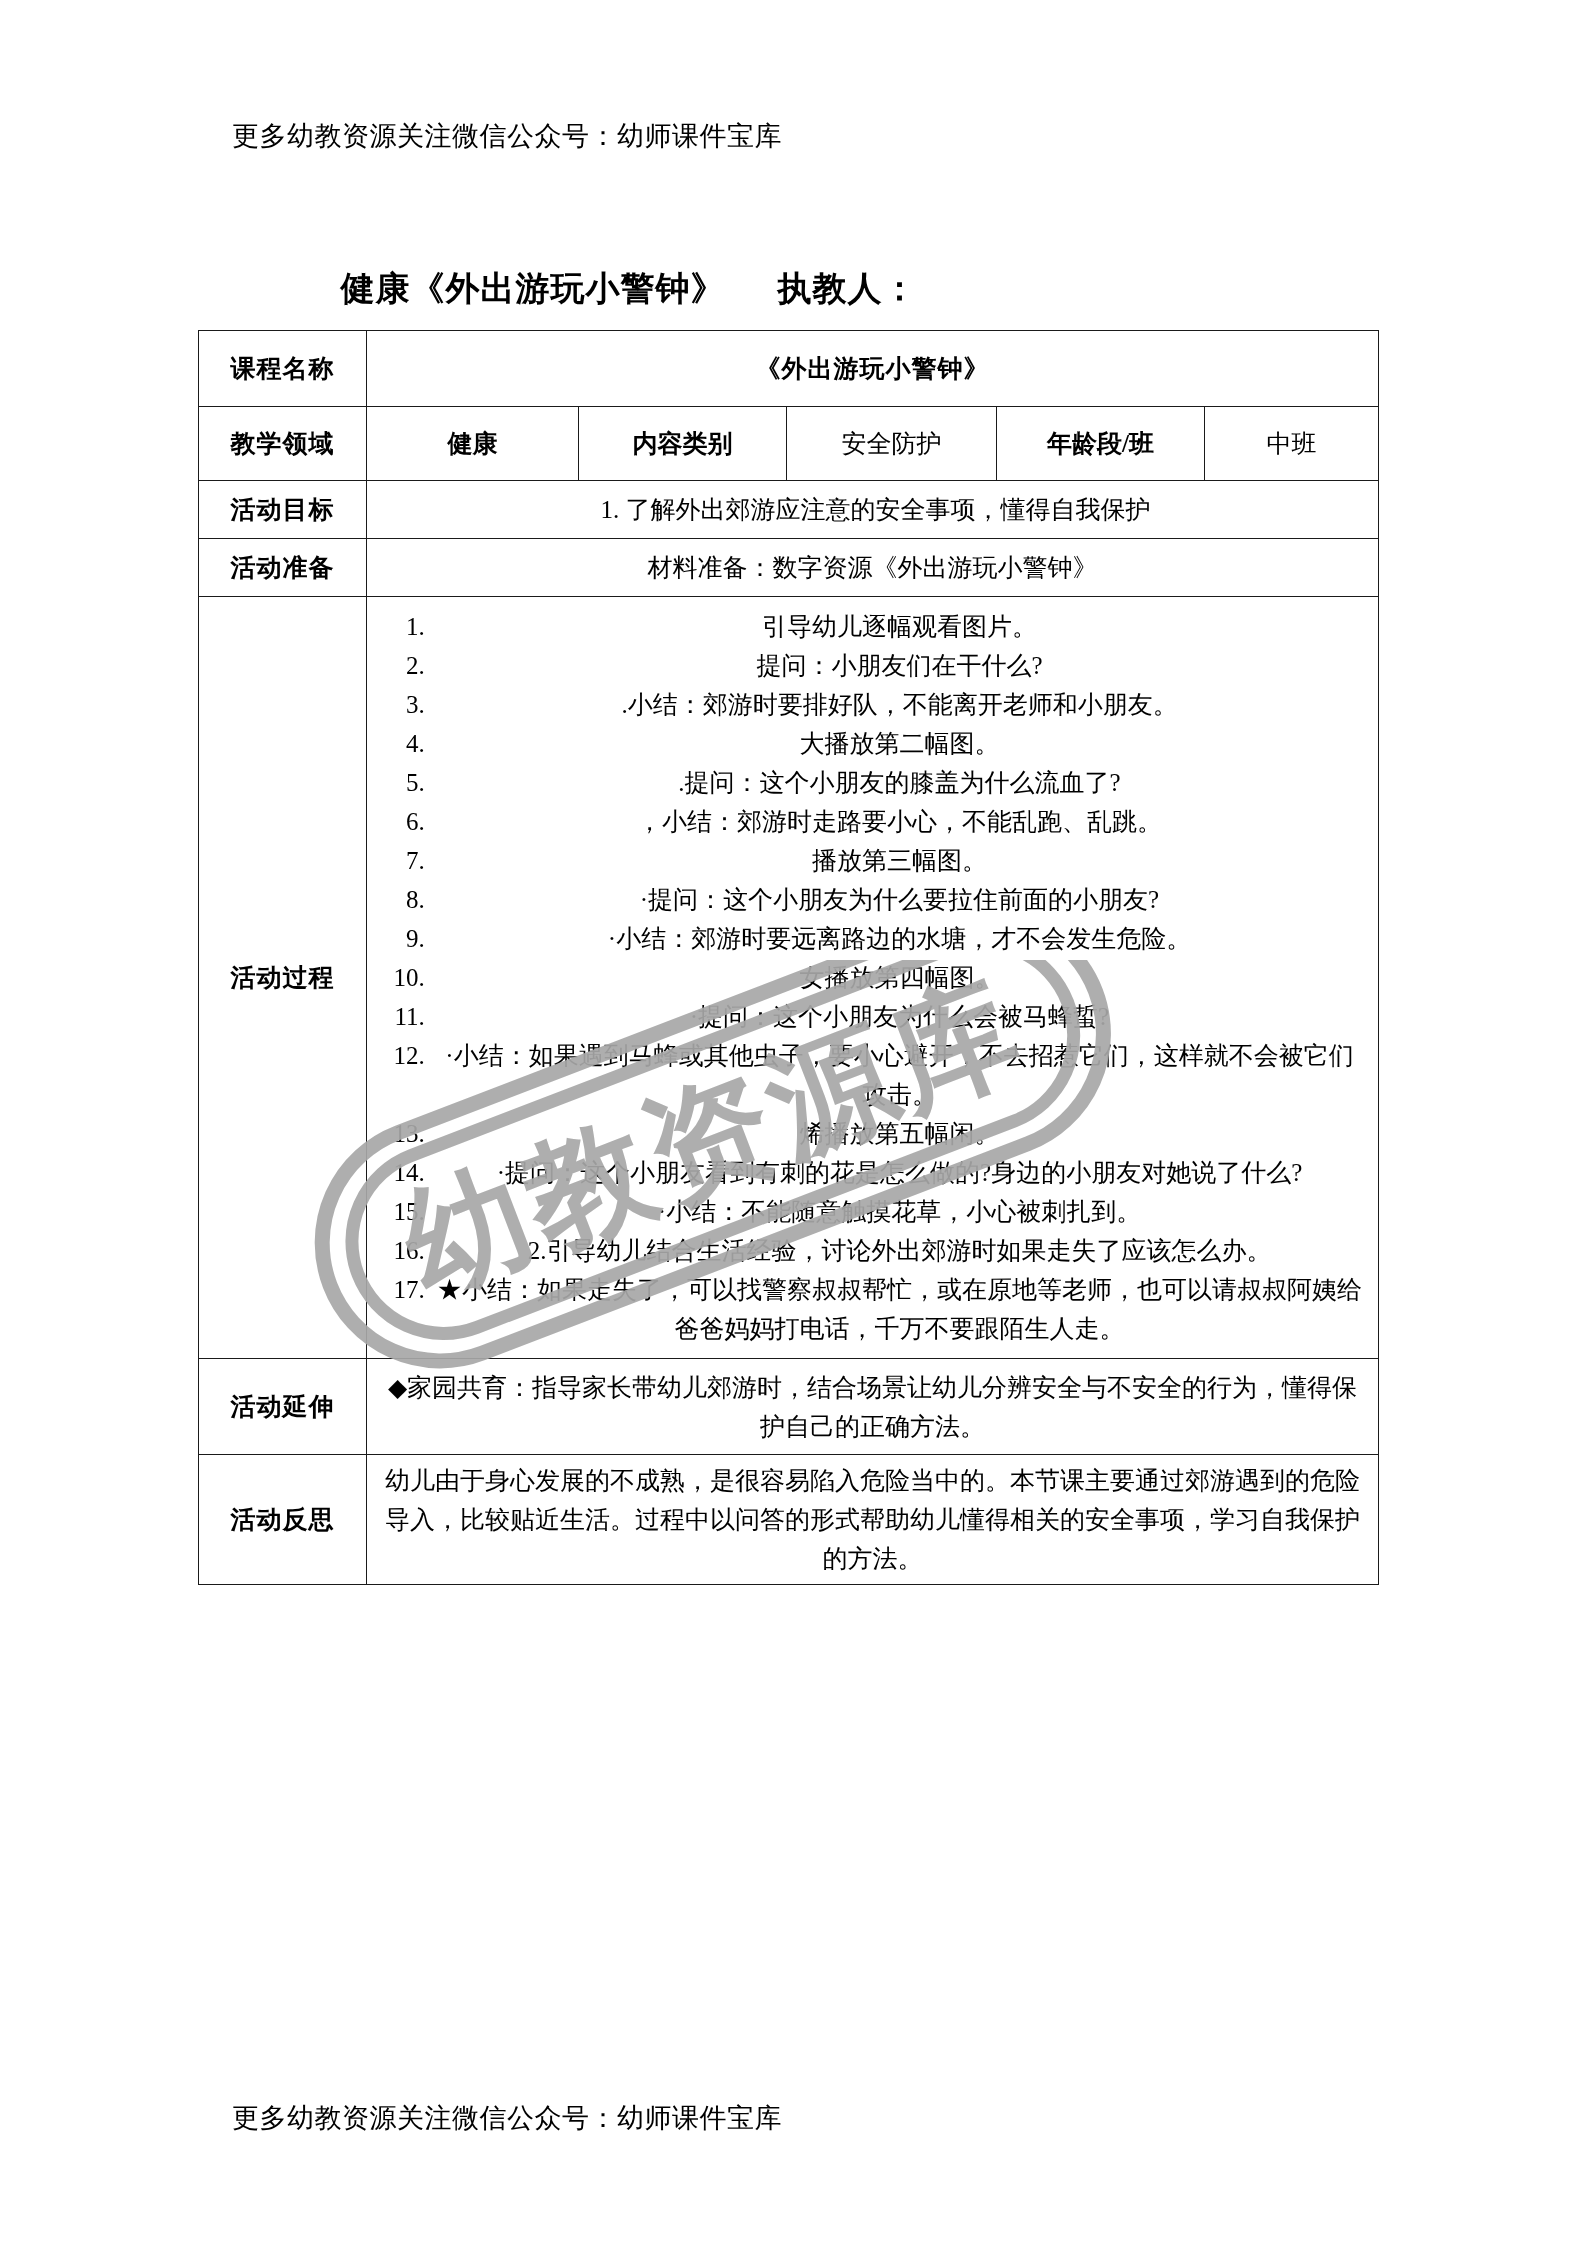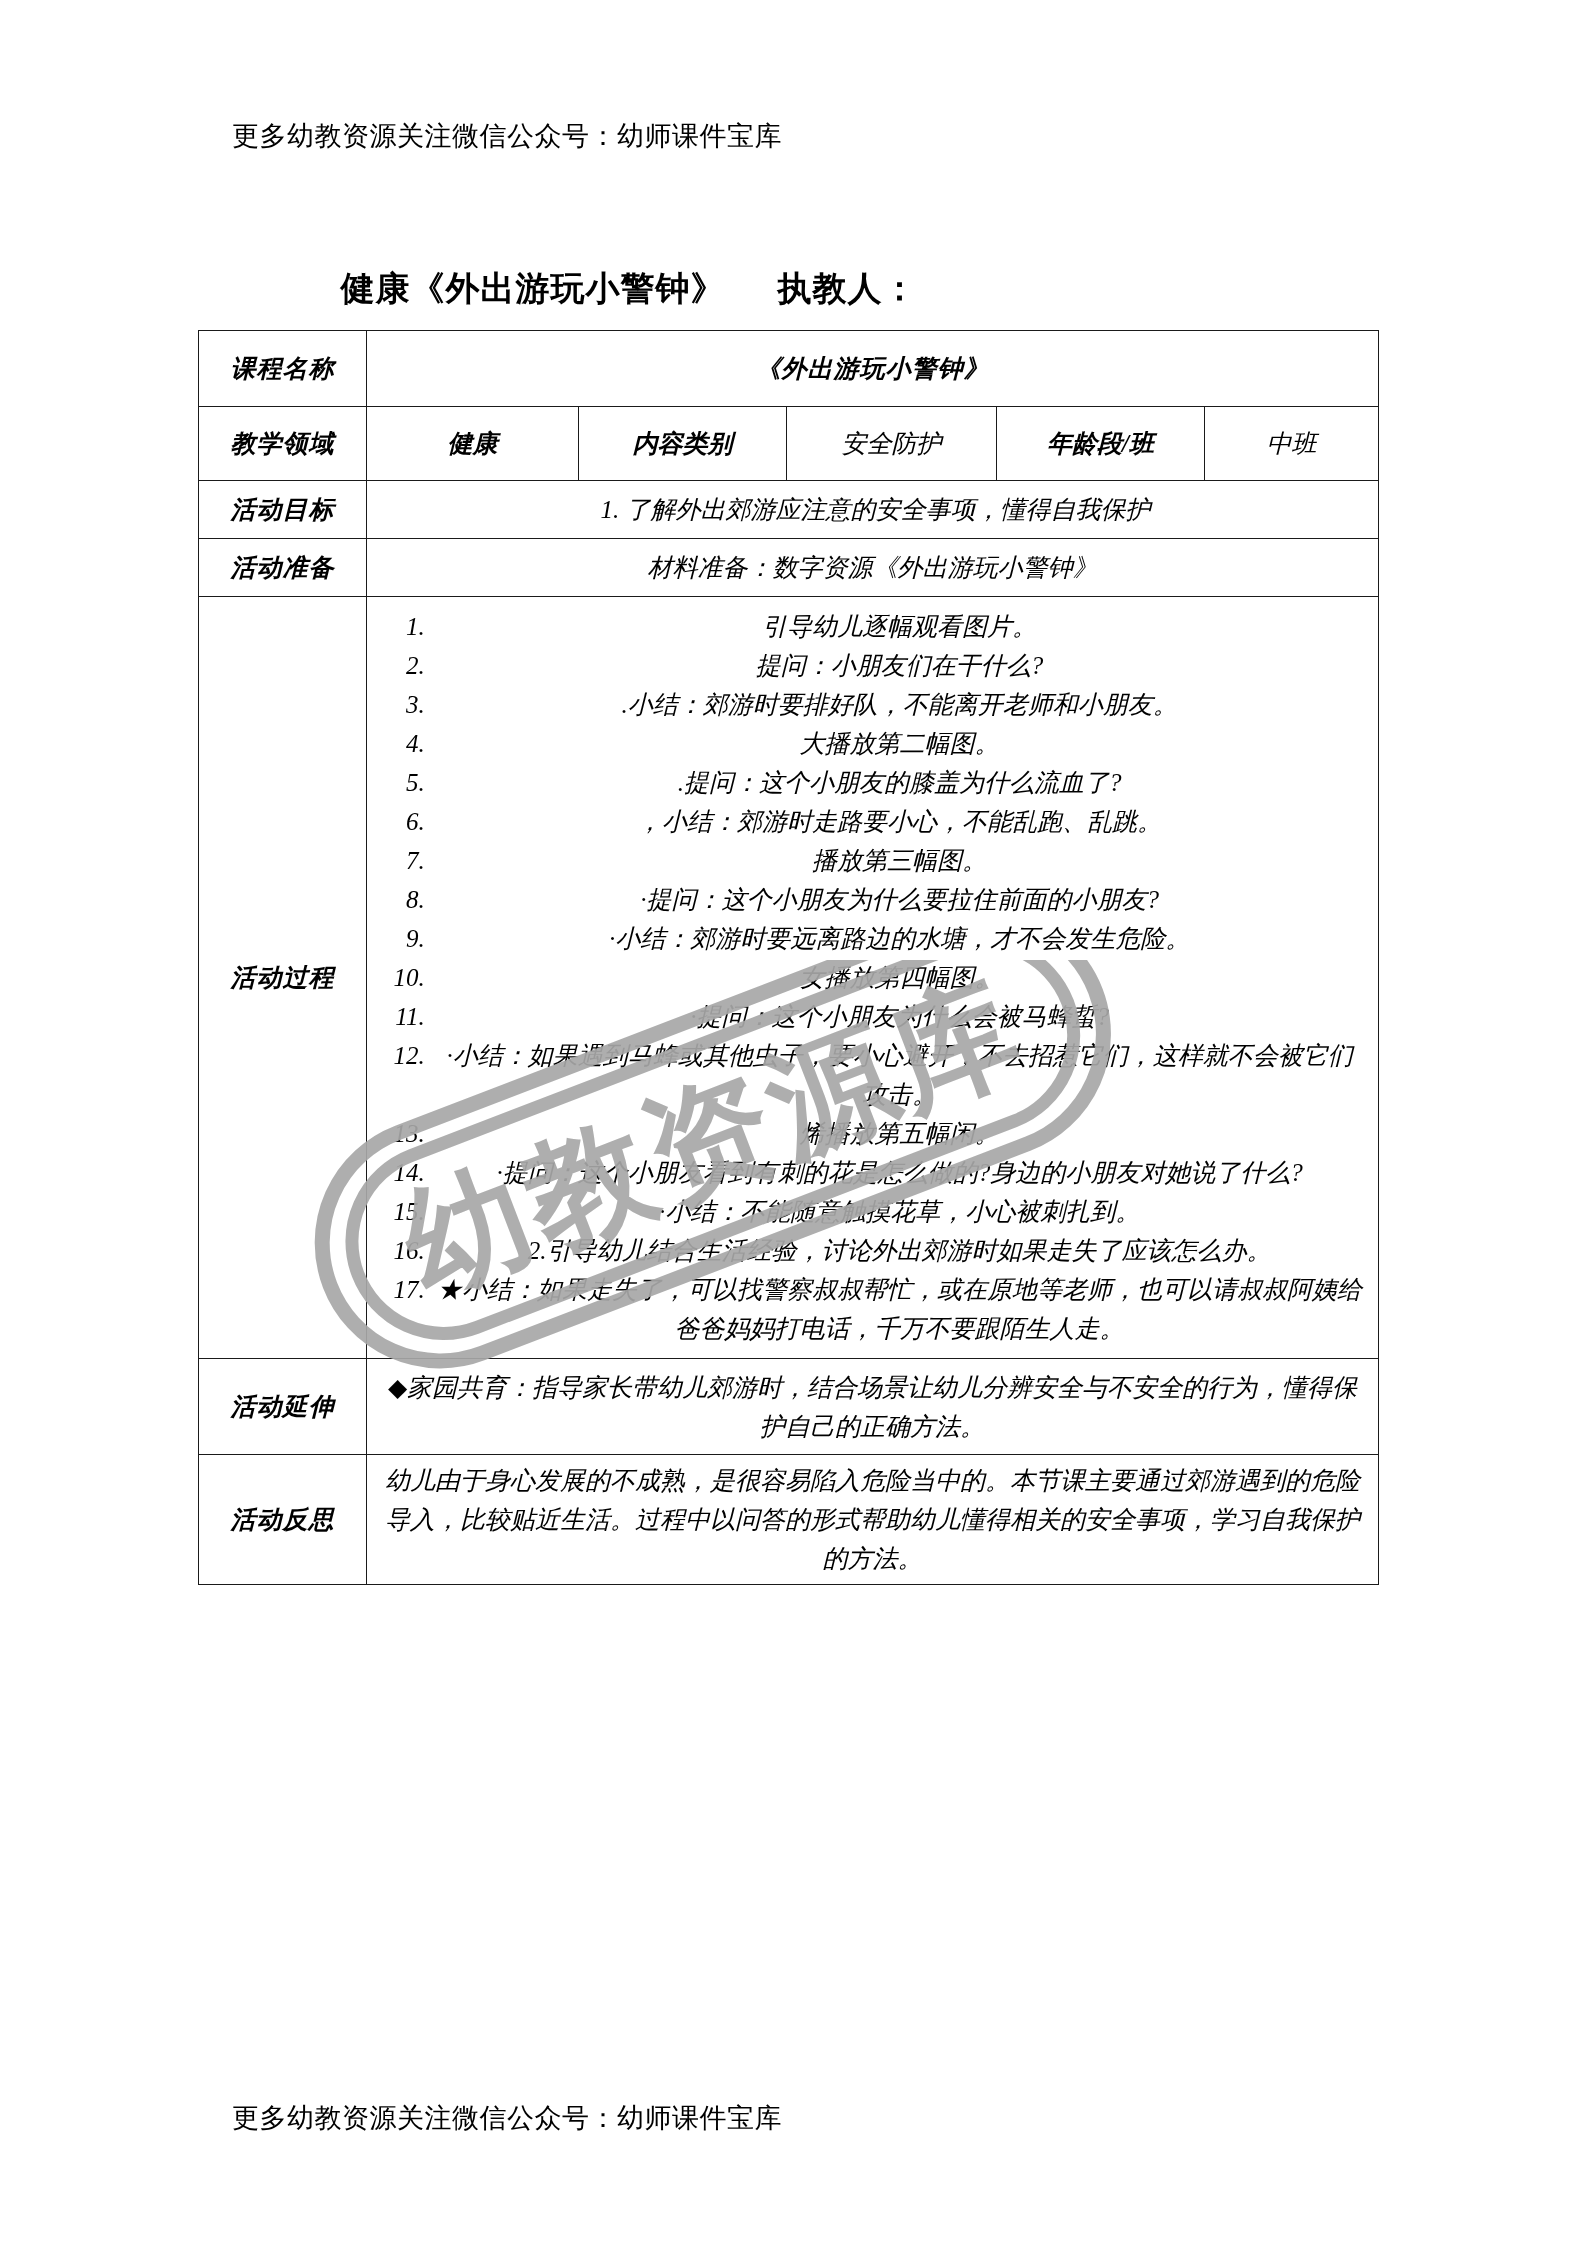--- a/index.html
+++ b/index.html
@@ -72,21 +72,20 @@
     width: 1180px;
     table-layout: fixed;
   }
   table.plan td {
     border: 1.5px solid #1a1a1a;
     padding: 6px 10px;
     font-size: 25px;
     line-height: 1.52;
     vertical-align: middle;
     word-break: break-all;
-    font-style: italic;
   }
   td.label {
     width: 168px;
     text-align: center;
     font-weight: bold;
     font-size: 26px;
     letter-spacing: 1px;
     white-space: nowrap;
     padding: 6px 4px;
   }

